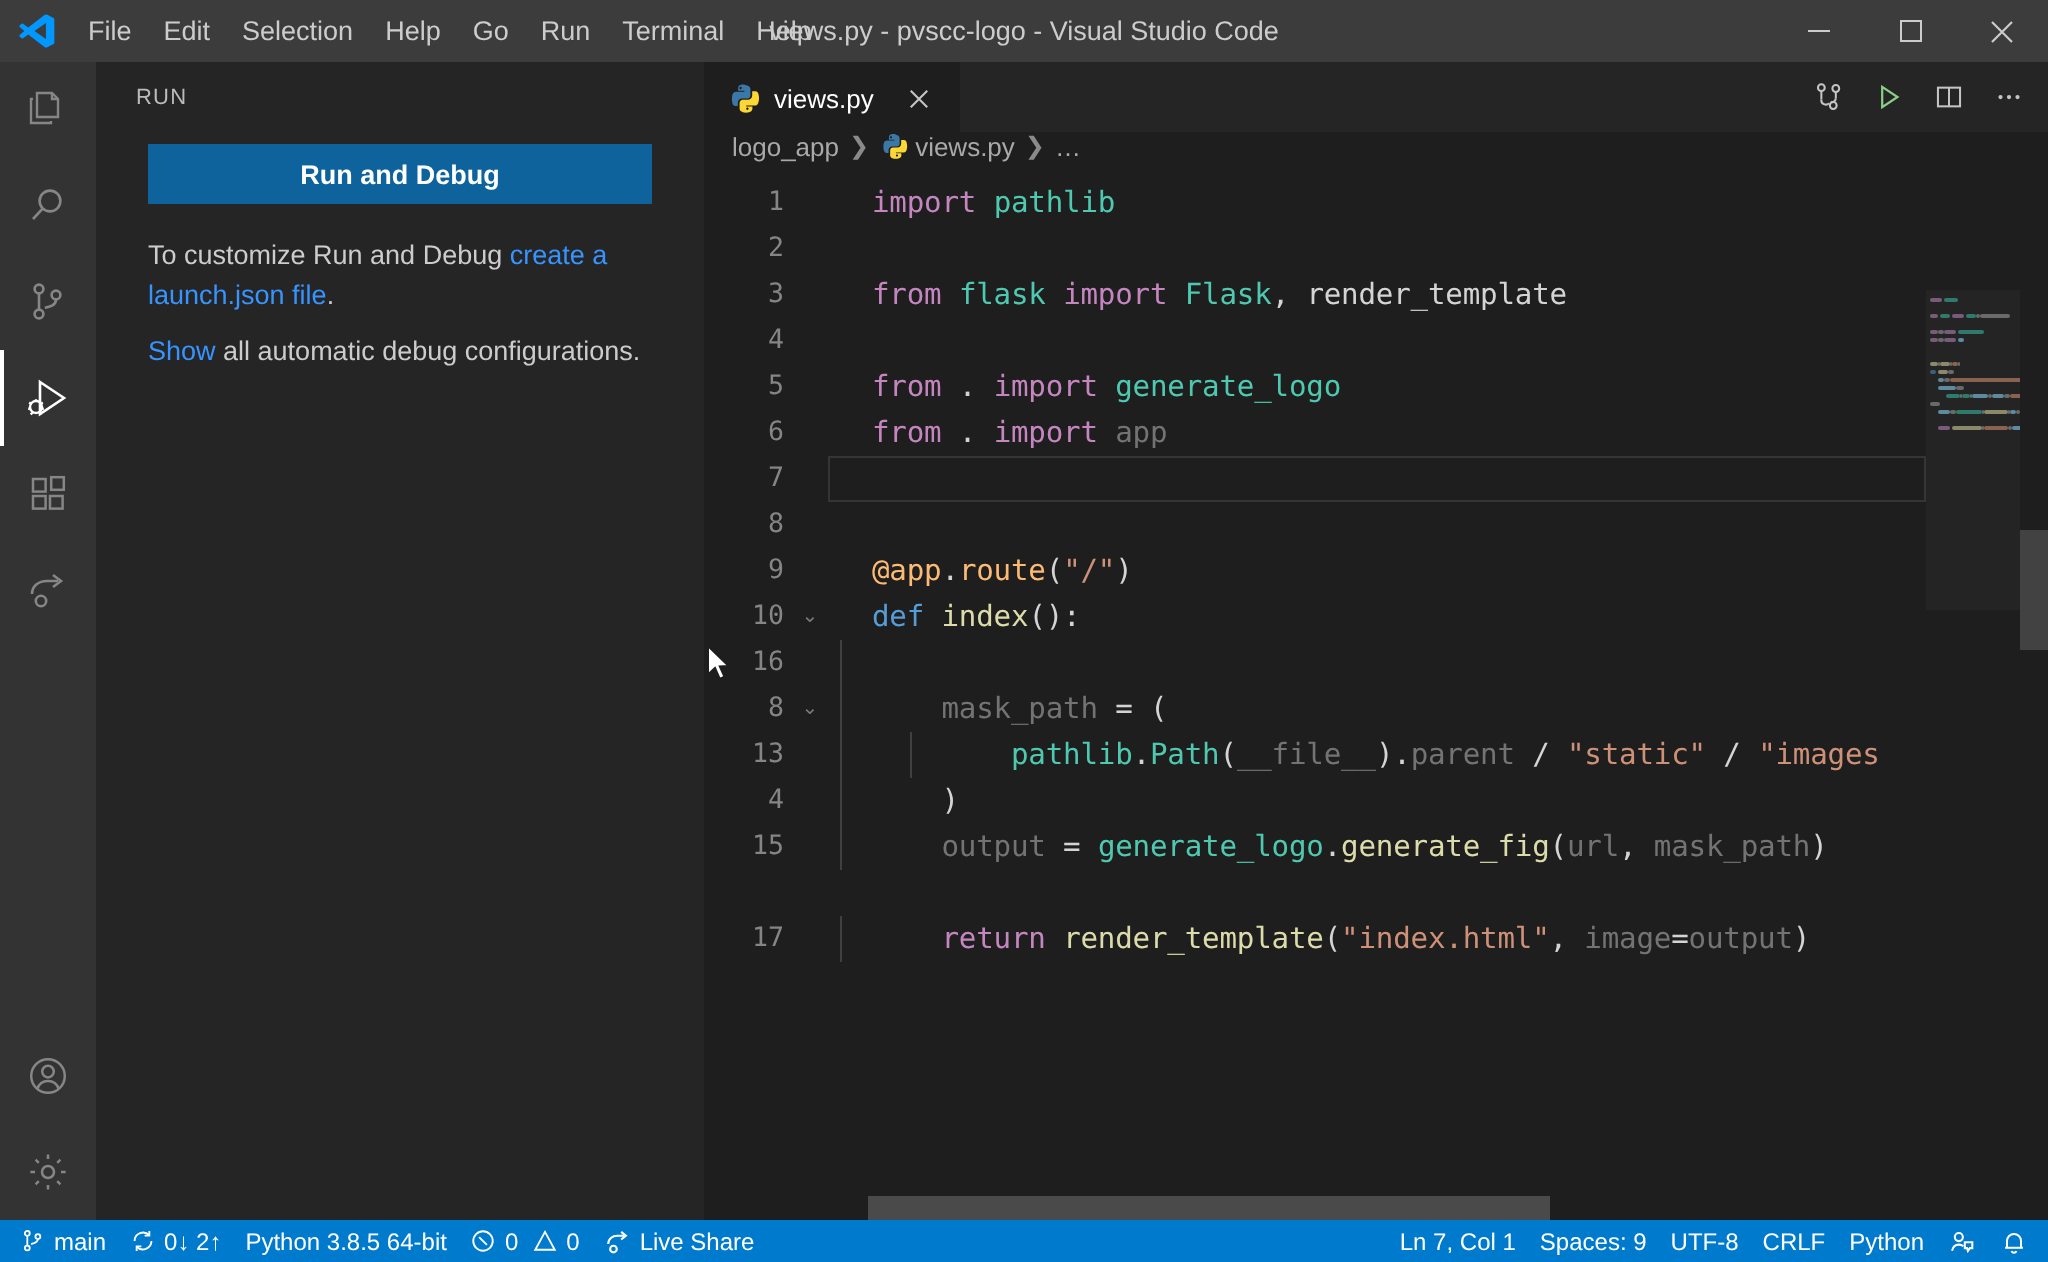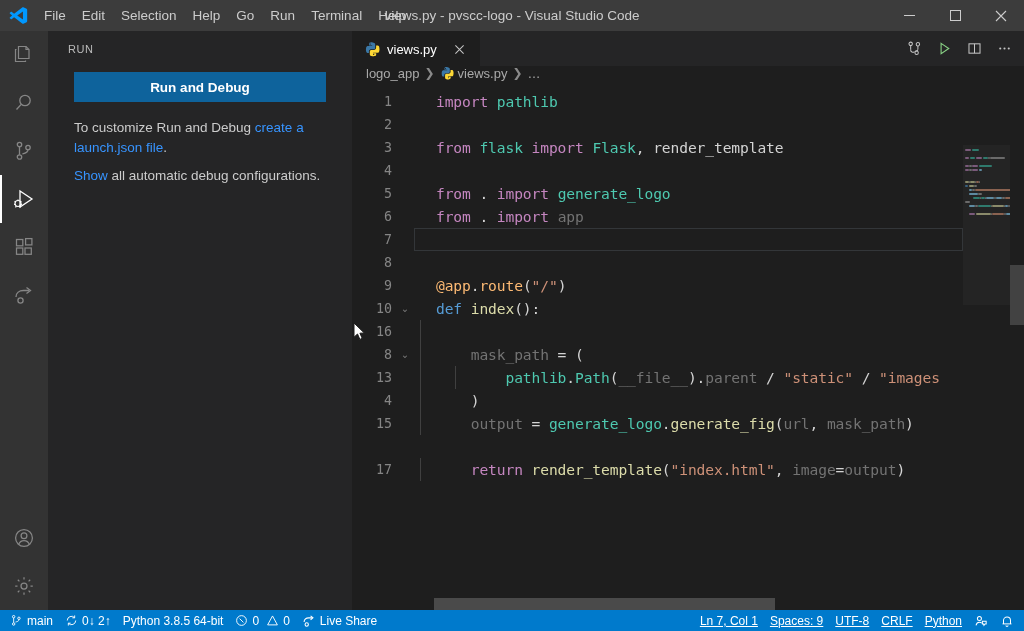--- a/index.html
+++ b/index.html
@@ -150,21 +150,21 @@
   .statusbar {
     position: absolute; left: 0; bottom: 0; width: 1024px; height: 21px;
     background: #007acc; color: #ffffff; display: flex; align-items: center;
     font-size: 12px;
   }
   .sb-item {
     height: 21px; display: flex; align-items: center; gap: 4px;
     padding: 0 6px; white-space: nowrap; cursor: pointer;
   }
   .sb-left { display: flex; align-items: center; padding-left: 4px; }
-  .sb-right { margin-left: auto; display: flex; align-items: center; padding-right: 4px; text-decoration: underline; }
+  .sb-right { margin-left: auto; display: flex; align-items: center; padding-right: 4px; }
   .sb-ico { display: inline-flex; align-items: center; }
 
   
   .mouse { position: absolute; left: 353px; top: 322px; pointer-events: none; }
 </style>
 </head>
 <body>
 
 <div class="app">
 

